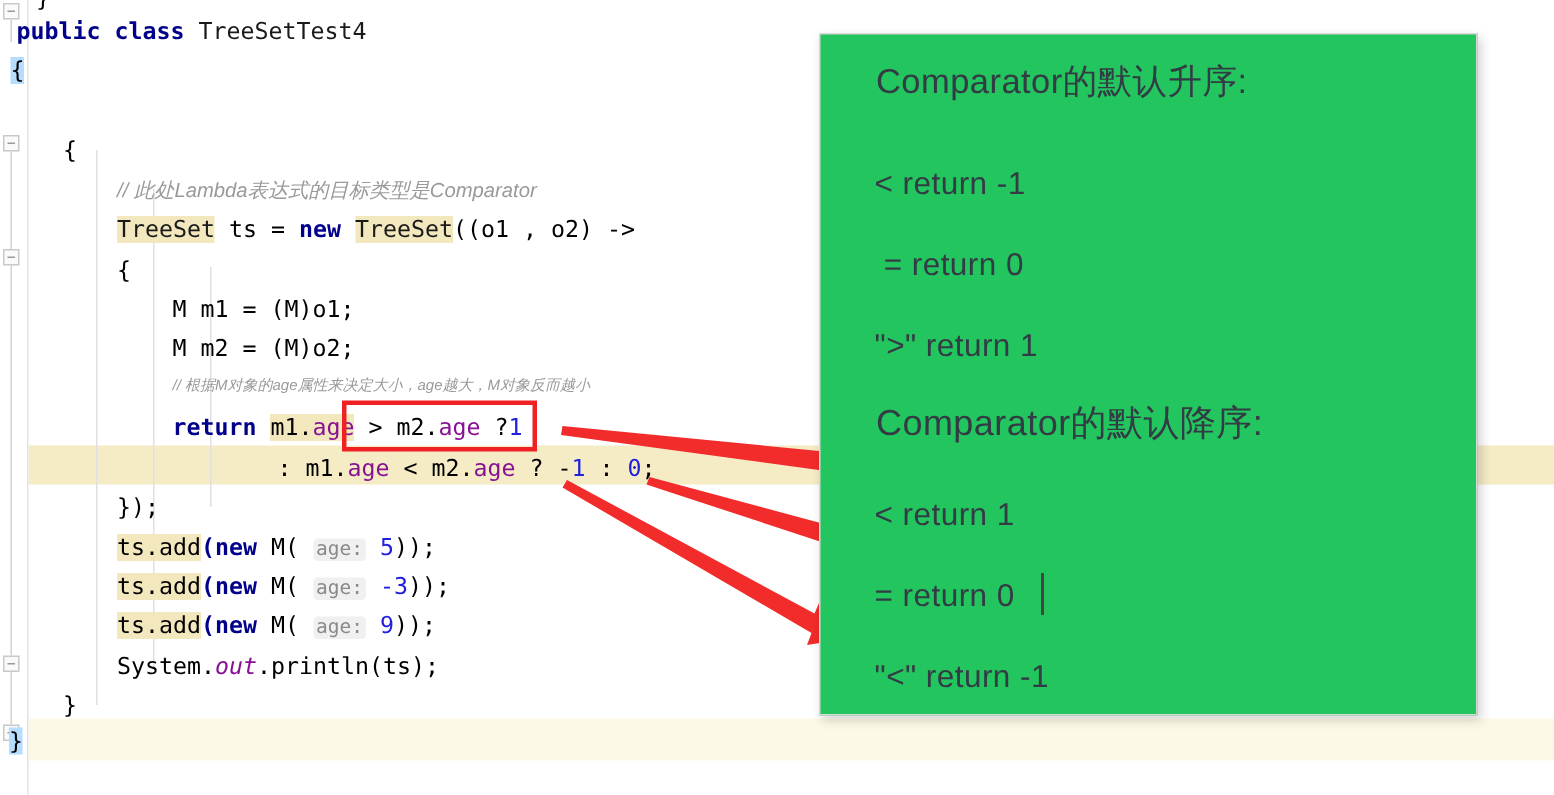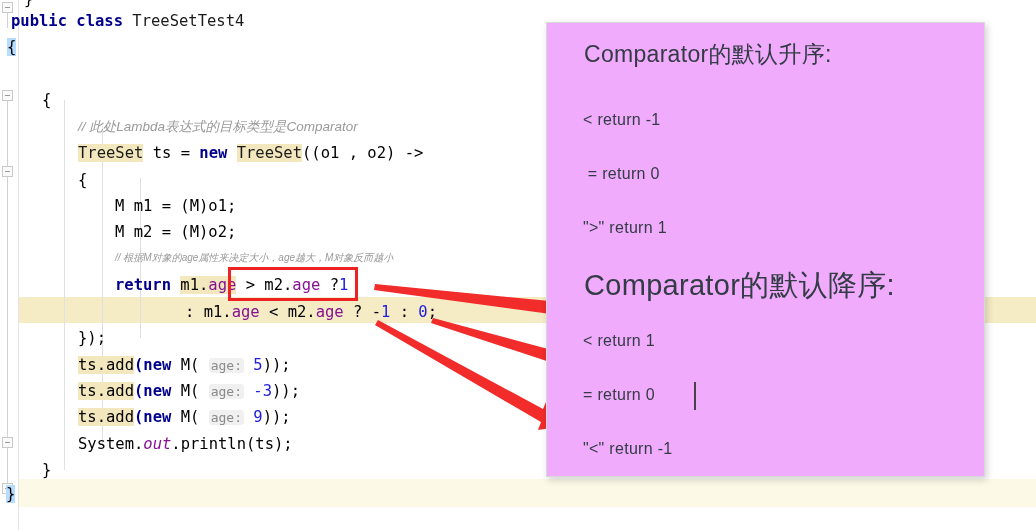--- a/index.html
+++ b/index.html
@@ -40,25 +40,25 @@
   .bracehl{background:#b6dcfe;}
   .hint{background:#f0f0f0;color:#8a8a8a;border-radius:3px;padding:0 2px;font-size:13px;}
 
   
   .iguide{position:absolute;width:1px;background:#e0e0e0;}
 
   
   .redbox{position:absolute;border:3px solid #ee2222;box-sizing:border-box;}
 
   
-  .panel{position:absolute;background:#f0abfc;border:1px solid #d8d8d8;
+  .panel{position:absolute;background:#22c55e;border:1px solid #d8d8d8;
          box-shadow:2px 3px 7px rgba(0,0,0,0.18);box-sizing:border-box;}
   .panel .ptext{position:absolute;white-space:pre;
         font-family:"Liberation Sans","DejaVu Sans",sans-serif;
-        font-size:16px;color:#333b44;letter-spacing:0.3px;}
+        font-size:21px;color:#333b44;letter-spacing:0.3px;}
   .pcaret{position:absolute;width:1.5px;background:#444;}
 
   .arrowsvg{position:absolute;left:0;top:0;width:1036px;height:530px;pointer-events:none;}
 </style>
 </head>
 <body>
 
 <div id="root">
 
   <div class="editor">
@@ -139,21 +139,21 @@
   <div class="panel" style="left:546px;top:22px;width:439px;height:455px;">
 
     <div class="ptext" style="left:37px;top:16px;font-size:23px;">Comparator的默认升序:</div>
 
     <div class="ptext" style="left:36px;top:88px;">&lt; return -1</div>
 
     <div class="ptext" style="left:36px;top:142px;"> = return 0</div>
 
     <div class="ptext" style="left:36px;top:196px;">"&gt;" return 1</div>
 
-    <div class="ptext" style="left:37px;top:243px;font-size:29px;">Comparator的默认降序:</div>
+    <div class="ptext" style="left:37px;top:243px;font-size:24px;">Comparator的默认降序:</div>
 
     <div class="ptext" style="left:36px;top:309px;">&lt; return 1</div>
 
     <div class="ptext" style="left:36px;top:363px;">= return 0</div>
     <div class="pcaret" style="left:147px;top:359px;height:28px;"></div>
 
     <div class="ptext" style="left:36px;top:417px;">"&lt;" return -1</div>
   </div>
 
 </div>

